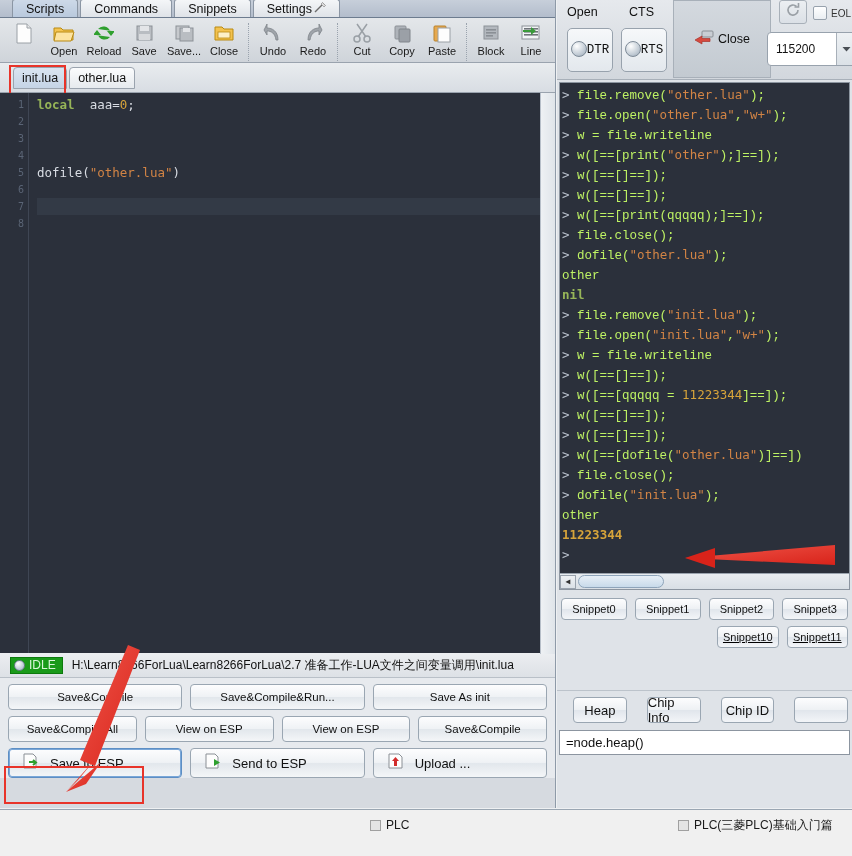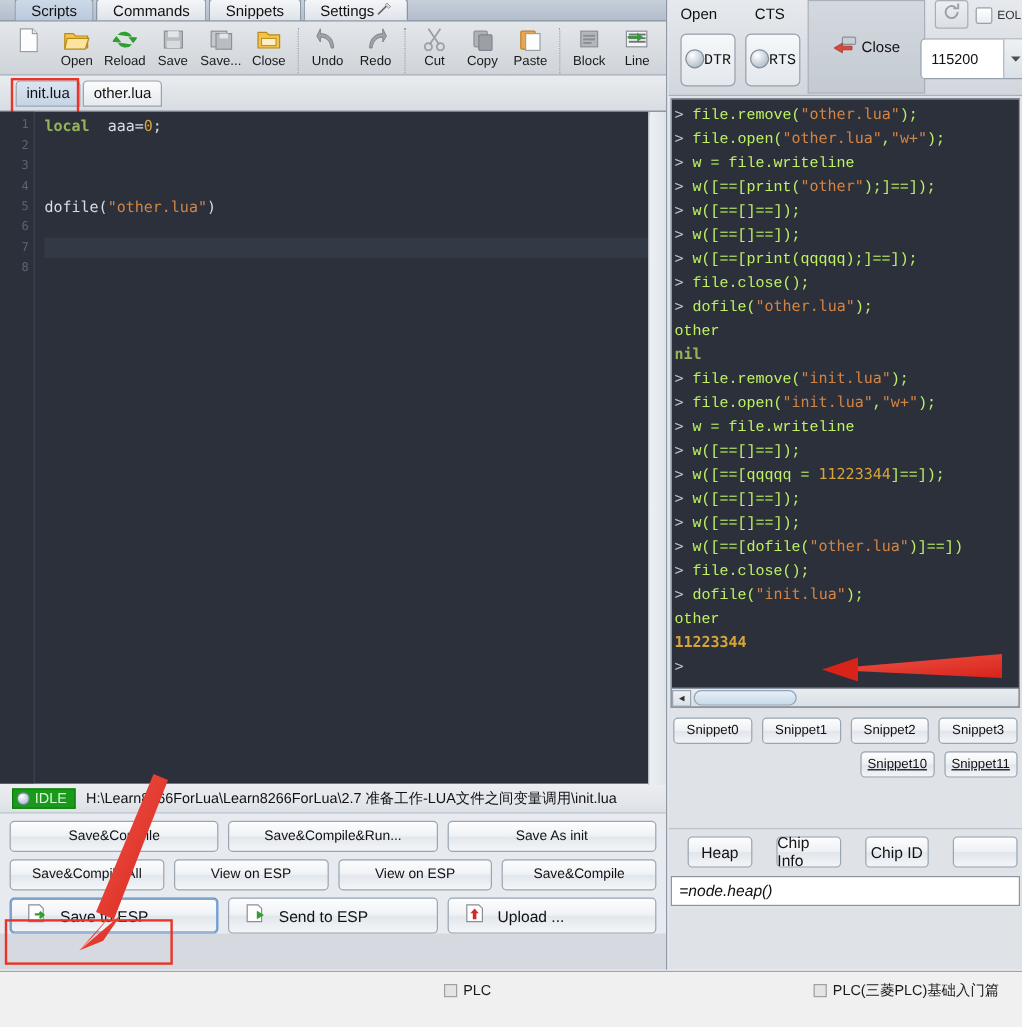--- a/index.html
+++ b/index.html
@@ -362,21 +362,21 @@
     border: 1px solid #9aa6b2; border-radius: 4px;
     display:flex; align-items:center; justify-content:center;margin-left:12px;
   }
   .cmdline {
     margin: 7px 2px 0 2px;
     height: 25px;
     background: #fff;
     border: 1px solid #8c95a0;
     display: flex; align-items: center;
     padding-left: 6px;
-    font-size: 13px; color:#111;font-style:italic;
+    font-size: 13px; color:#111;
   }
 
   
   #taskbar {
     position: absolute; left: 0; top: 809px;
     width: 852px; height: 47px;
     background: #f0f0f0;
     border-top: 1px solid #9aa6b2;
   }
   .tb-btn {

